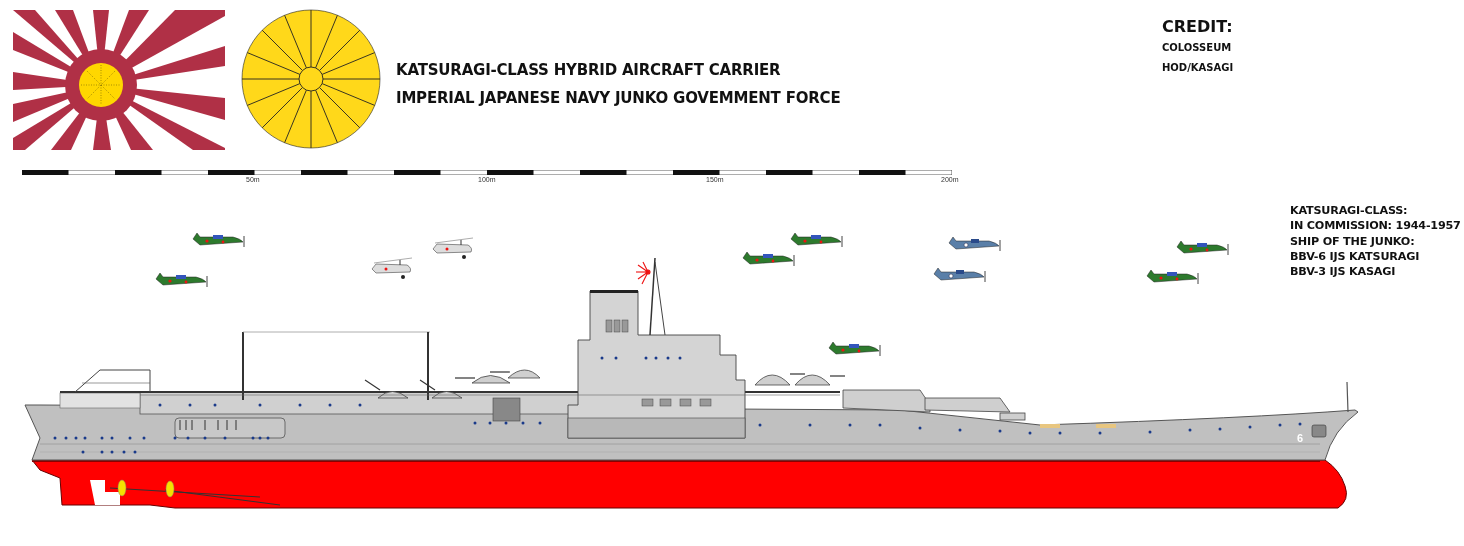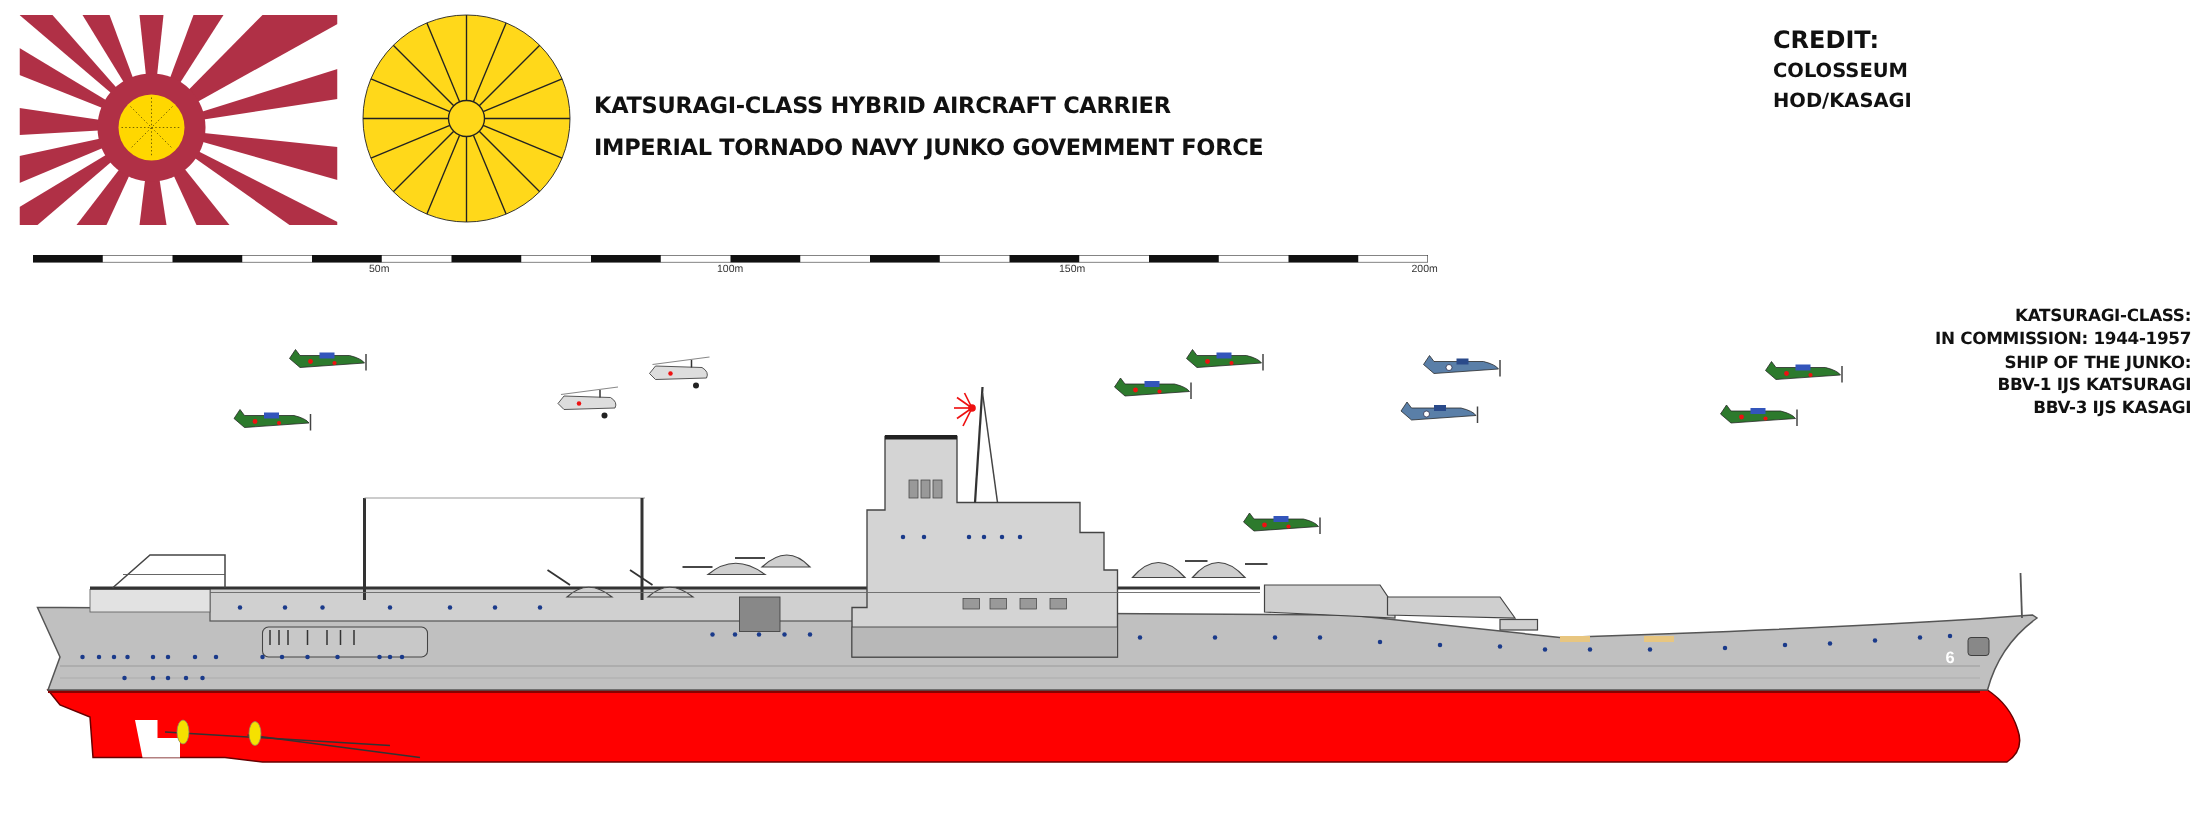--- a/index.html
+++ b/index.html
@@ -1,22 +1,22 @@
 <!DOCTYPE html>
 <html><head>
 <meta charset="utf-8">
 <style>
   html, body { margin: 0; padding: 0; background: #ffffff; }
   body { width: 1464px; height: 546px; position: relative; overflow: hidden; font-family: "DejaVu Sans", "Liberation Sans", sans-serif; }
   .abs { position: absolute; }
   .title-block { left: 396px; top: 56px; font-weight: bold; font-size: 15px; line-height: 28px; color: #111; letter-spacing: -0.2px; }
-  .credit-block { left: 1162px; top: 16px; font-weight: bold; color: #111; margin-left: 20px; }
+  .credit-block { left: 1162px; top: 16px; font-weight: bold; color: #111; }
   .credit-block .head { font-size: 16px; line-height: 22px; }
-  .credit-block .line { font-size: 13px; line-height: 20px; }
-  .info-block { left: 1290px; top: 203px; font-weight: bold; font-size: 11.2px; line-height: 15.3px; color: #111; letter-spacing: -0.2px; text-align: right; }
+  .credit-block .line { font-size: 10px; line-height: 20px; }
+  .info-block { left: 1290px; top: 203px; font-weight: bold; font-size: 11.2px; line-height: 15.3px; color: #111; letter-spacing: -0.2px; }
   .scale { left: 22px; top: 170px; width: 930px; height: 5px; }
   .scale-label { font-family: "Liberation Sans", sans-serif; font-size: 7px; color: #333; top: 176px; }
 </style>
 </head>
 <body>
 
 <svg class="abs" style="left:13px;top:10px" width="212" height="140" viewBox="0 0 212 140">
   <rect width="212" height="140" fill="#ffffff"></rect>
   <g fill="#b03046">
     <polygon points="88,75 0,0 22,0"></polygon>
@@ -65,34 +65,34 @@
       <line x1="-11.1" y1="-4.6" x2="-63.7" y2="-26.4"></line>
       <line x1="11.1" y1="4.6" x2="63.7" y2="26.4"></line>
       <line x1="-11.1" y1="4.6" x2="-63.7" y2="26.4"></line>
     </g>
     <circle r="12" fill="#ffd81a" stroke="#222" stroke-width="0.9"></circle>
   </g>
 </svg>
 
 <div class="abs title-block">
   <div>KATSURAGI-CLASS HYBRID AIRCRAFT CARRIER</div>
-  <div>IMPERIAL TORNADO NAVY JUNKO GOVEMMENT FORCE</div>
+  <div>IMPERIAL JAPANESE NAVY JUNKO GOVEMMENT FORCE</div>
 </div>
 
 <div class="abs credit-block">
   <div class="head">CREDIT:</div>
   <div class="line">COLOSSEUM</div>
   <div class="line">HOD/KASAGI</div>
 </div>
 
 <div class="abs info-block">
   <div>KATSURAGI-CLASS:</div>
   <div>IN COMMISSION: 1944-1957</div>
   <div>SHIP OF THE JUNKO:</div>
-  <div>BBV-1 IJS KATSURAGI</div>
+  <div>BBV-6 IJS KATSURAGI</div>
   <div>BBV-3 IJS KASAGI</div>
 </div>
 
 <svg class="abs scale" viewBox="0 0 930 5">
   <rect x="0" y="0" width="930" height="5" fill="#fff" stroke="#333" stroke-width="0.8"></rect>
   <g fill="#111">
     <rect x="0" y="0" width="46.5" height="5"></rect>
       <rect x="93" y="0" width="46.5" height="5"></rect>
     <rect x="186" y="0" width="46.5" height="5"></rect>
       <rect x="279" y="0" width="46.5" height="5"></rect>

